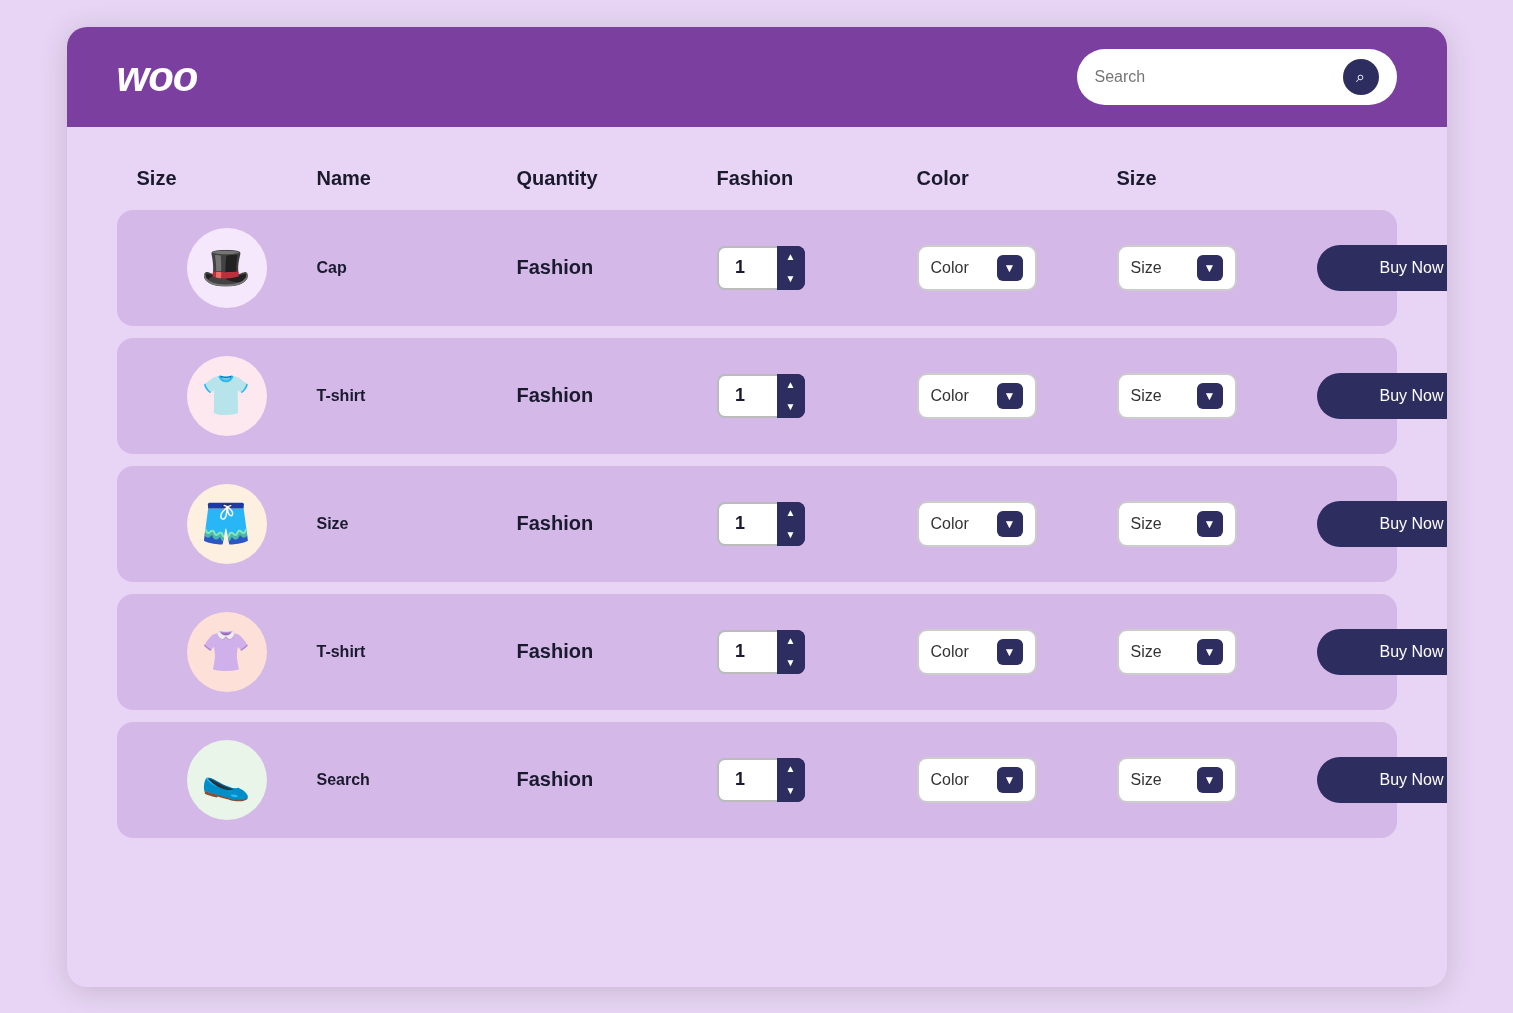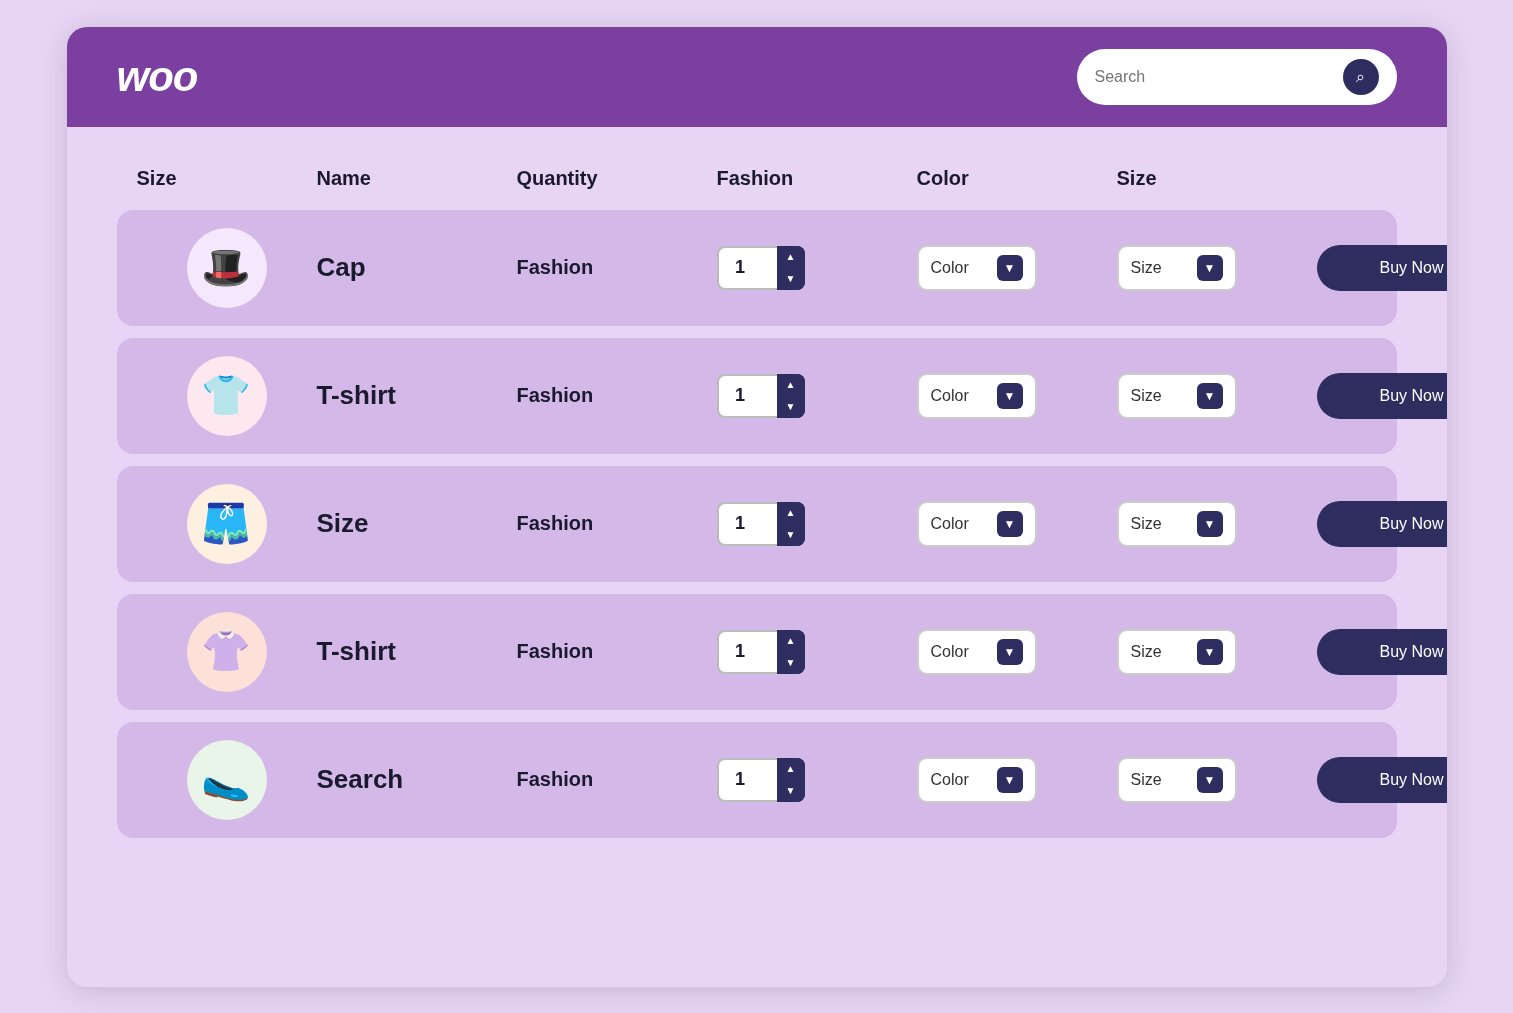--- a/index.html
+++ b/index.html
@@ -115,21 +115,21 @@
       height: 80px;
       border-radius: 50%;
       background: #f0e0f8;
       display: flex;
       align-items: center;
       justify-content: center;
       font-size: 40px;
     }
 
     .product-name {
-      font-size: 26px;
+      font-size: 16px;
       font-weight: 700;
       color: #1a1a2e;
     }
 
     .product-category {
       font-size: 20px;
       font-weight: 700;
       color: #1a1a2e;
     }
 

